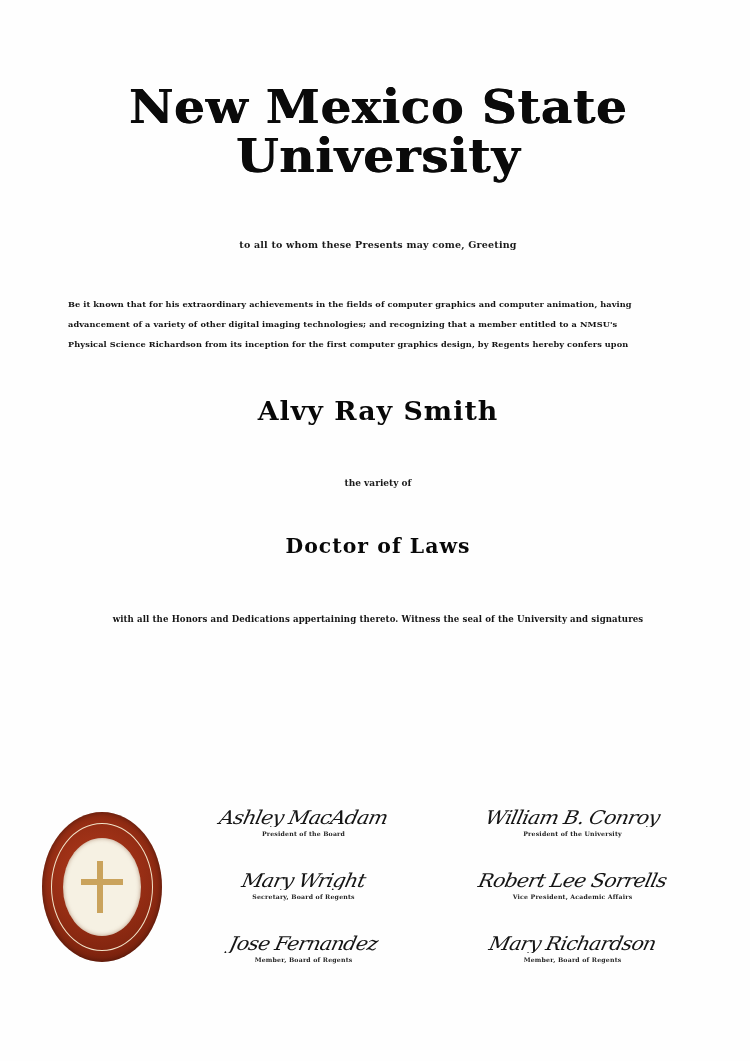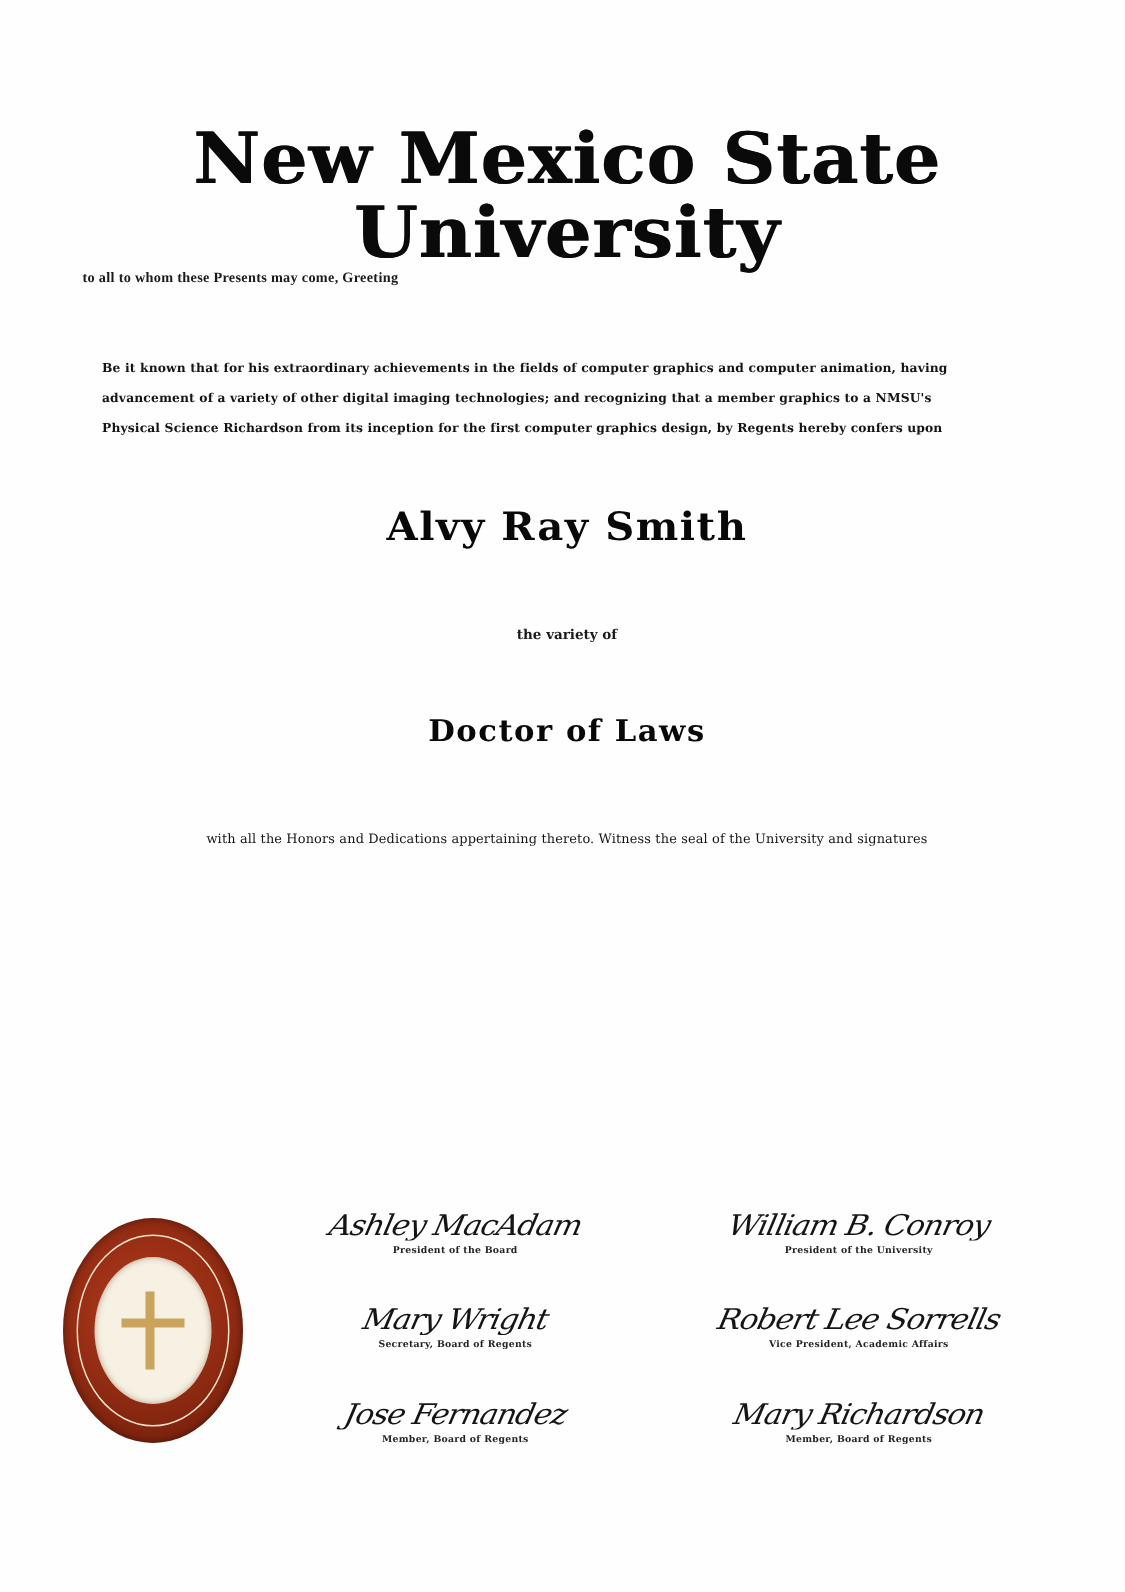--- a/index.html
+++ b/index.html
@@ -33,25 +33,26 @@
     letter-spacing: 0.5px;
     color: #0a0a0a;
     margin-top: 22px;
     
     transform: scaleX(1.04);
     transform-origin: center;
     text-shadow: 0.5px 0 0 #0a0a0a;
   }
 
   .greeting {
+    text-align: center;
     font-size: 9.5px;
     font-weight: 700;
     letter-spacing: 0.2px;
     color: #1a1a1a;
-    font-family: Liberation Serif, serif;
+    margin-top: 58px;
   }
 
   .citation {
     margin: 44px auto 0 auto;
     width: 620px;
     text-align: left;
     font-size: 8.2px;
     font-weight: 700;
     line-height: 2.45;
     letter-spacing: 0.1px;
@@ -93,21 +94,21 @@
     letter-spacing: 0.6px;
     margin-top: 27px;
     color: #0c0c0c;
   }
 
   .closing {
     margin: 50px auto 0 auto;
     width: 640px;
     text-align: center;
     font-size: 8.6px;
-    font-weight: 400;
+    font-weight: 700;
     line-height: 2.6;
     letter-spacing: 0.1px;
     color: #141414;
   }
 
   
   .seal-wrap {
     position: absolute;
     left: 42px;
     top: 812px;
@@ -203,21 +204,21 @@
 <body>
 
 <div class="diploma">
 
   <div class="institution">New Mexico State University</div>
 
   <div class="greeting">to all to whom these Presents may come, Greeting</div>
 
   <div class="citation">
     <div>Be it known that for his extraordinary achievements in the fields of computer graphics and computer animation, having</div>
-    <div>advancement of a variety of other digital imaging technologies; and recognizing that a member graphics to a NMSU's</div>
+    <div>advancement of a variety of other digital imaging technologies; and recognizing that a member entitled to a NMSU's</div>
     <div>Physical Science Richardson from its inception for the first computer graphics design, by Regents hereby confers upon</div>
   </div>
 
   <div class="recipient">Alvy Ray Smith</div>
 
   <div class="degree-lead">the variety of</div>
 
   <div class="degree">Doctor of Laws</div>
 
 

